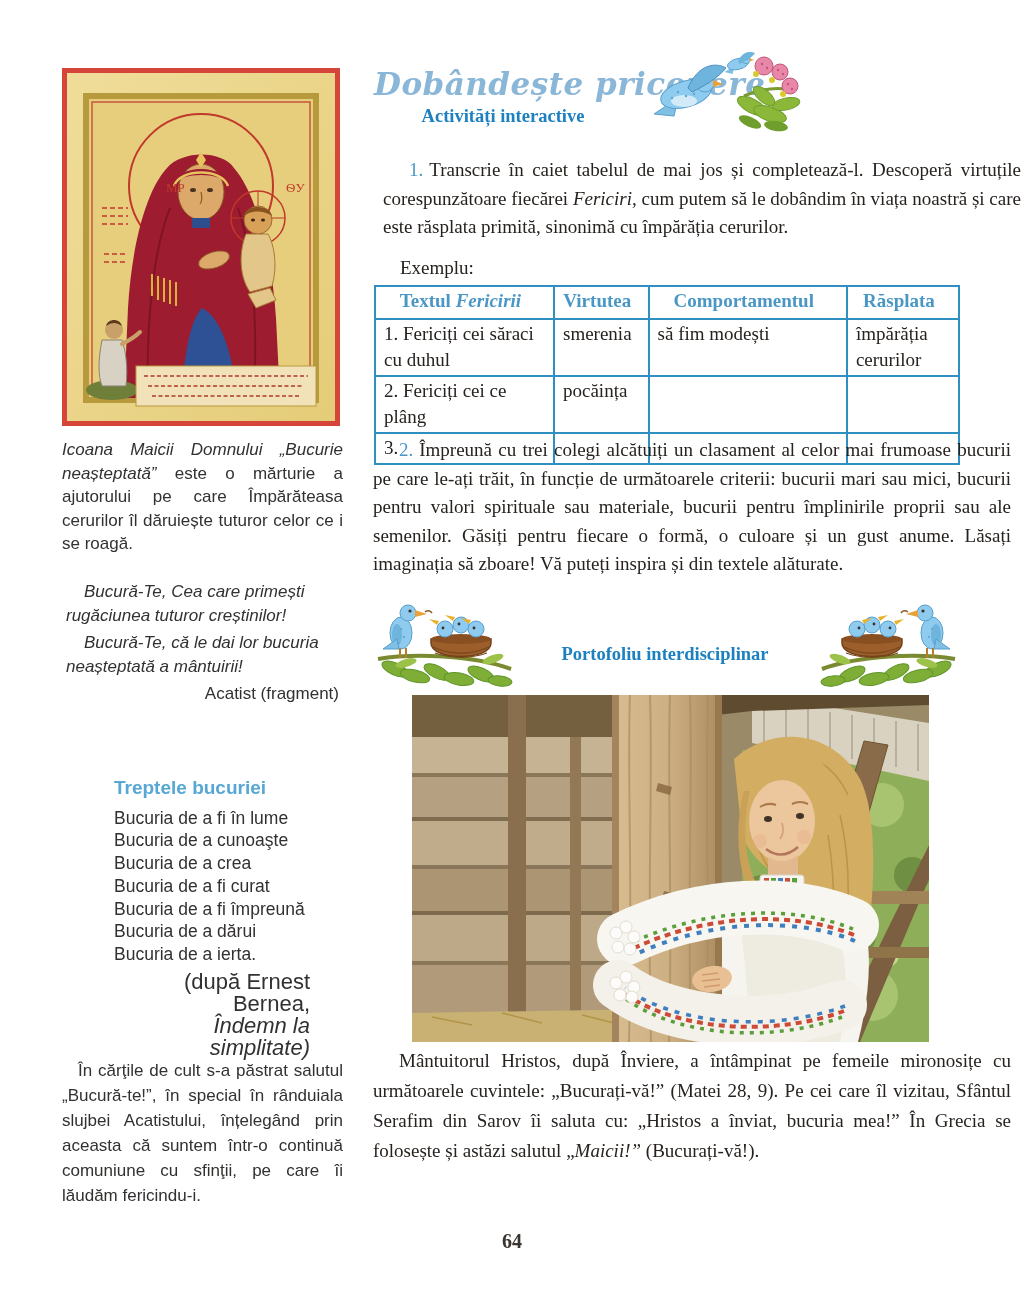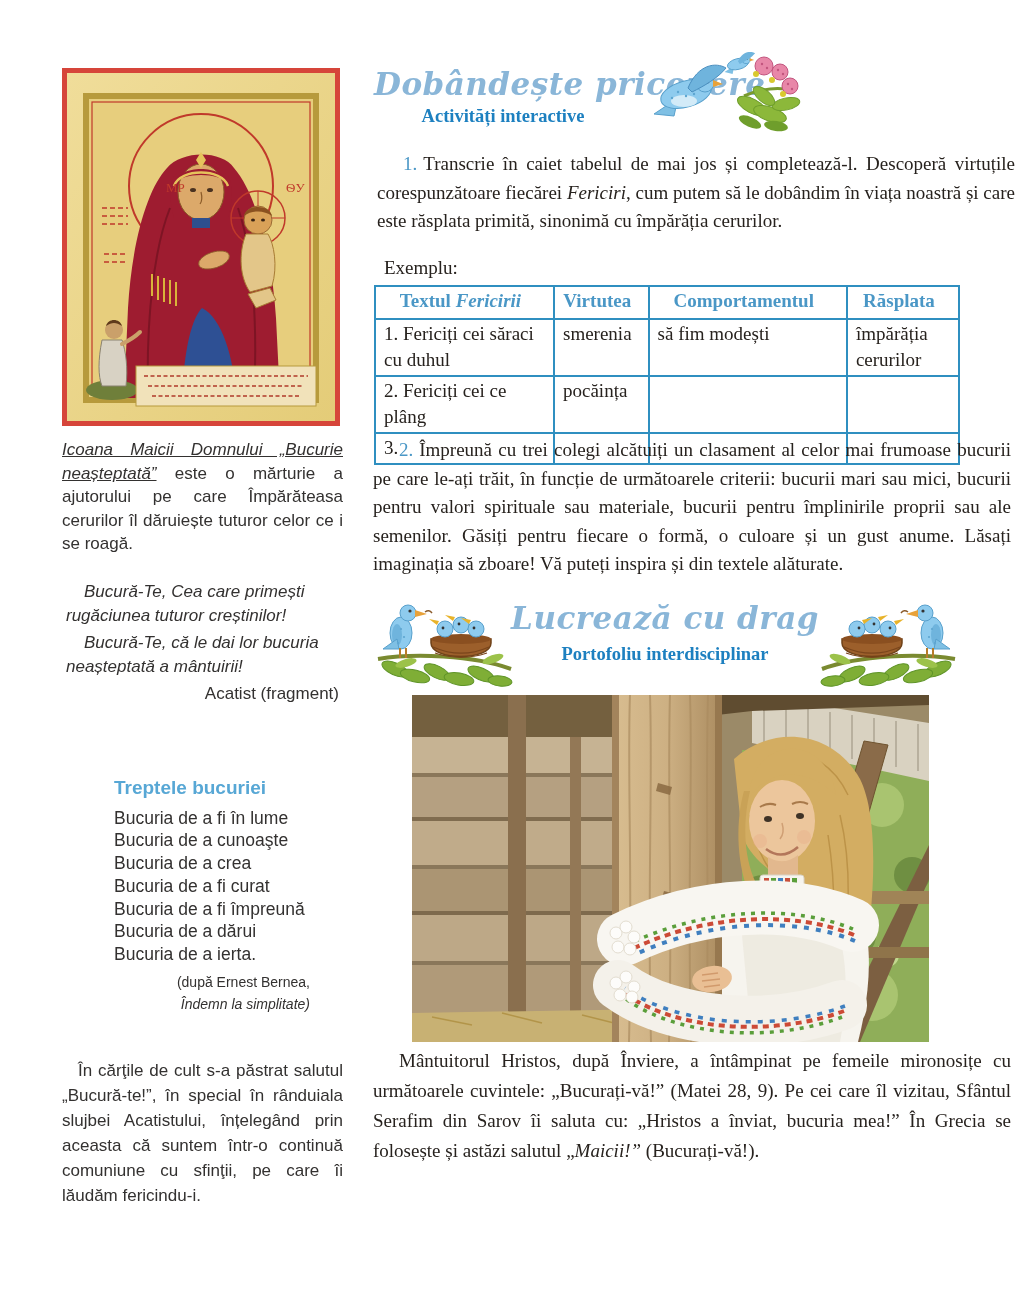--- a/index.html
+++ b/index.html
@@ -5,46 +5,46 @@
   html,body{margin:0;padding:0;background:#ffffff;}
   #page{position:relative;width:1024px;height:1298px;background:#ffffff;overflow:hidden;
         font-family:"Liberation Serif",serif;color:#27221e;}
   .abs{position:absolute;}
 
   
   .sans{font-family:"Liberation Sans",sans-serif;color:#333130;}
   #icon-fig{left:62px;top:68px;width:278px;height:358px;}
   #icon-caption{left:62px;top:438px;width:281px;font-size:17px;line-height:23.5px;
                 text-align:justify;}
-  #icon-caption .it{font-style:italic;text-decoration:underline;}
+  #icon-caption .it{font-style:italic;}
   #quote{left:62px;top:576px;width:281px;font-size:17px;line-height:23.5px;}
   #quote p{margin:4px;text-indent:18px;font-style:italic;}
   #quote .attrib{font-style:normal;text-align:right;text-indent:0;margin-top:2px;}
   #steps{left:114px;top:777px;width:196px;font-size:17.5px;line-height:22.7px;}
   #steps .title{font-weight:bold;color:#57a7d5;font-size:19px;margin:0 0 7px 0;}
   #steps ul{list-style:none;margin:0;padding:0;}
-  #steps .src{margin-top:5px;text-align:right;font-size:14px;line-height:22px;}
+  #steps .src{margin-top:5px;text-align:right;font-size:22px;line-height:22px;}
   #steps .src .it{font-style:italic;}
   #left-bottom{left:62px;top:1058px;width:281px;font-size:17px;line-height:25px;
                text-align:justify;text-indent:16px;}
 
   
   .script-title{font-family:"DejaVu Serif",serif;font-style:italic;font-weight:bold;
                 color:#8ab6d8;font-size:31px;letter-spacing:.5px;white-space:nowrap;}
   .subtitle{font-family:Liberation Serif, serif;font-weight:bold;color:#1d80c0;
             font-size:18.5px;text-align:center;}
   #sec1-title{left:374px;top:66px;width:258px;text-align:center;}
   #sec1-sub{left:374px;top:106px;width:258px;}
   #birds-illo{left:652px;top:52px;width:152px;height:88px;}
 
   .para{width:638px;font-size:19px;line-height:28.5px;text-align:justify;}
   .para .num{color:#4a97c6;margin-right:6px;}
   .para .it{font-style:italic;}
   #para1{left:373px;top:146px;text-indent:26px;}
-  #example{left:384px;top:257px;font-size:19px;}
+  #example{left:400px;top:257px;font-size:19px;}
 
   #fericiri-table{left:374px;top:285px;width:586px;border-collapse:collapse;
                   font-size:19px;line-height:26px;}
   #fericiri-table th,#fericiri-table td{border:2px solid #2f8fc0;padding:1px 16px 2px 8px;
                   vertical-align:top;text-align:left;font-weight:normal;}
   #fericiri-table th{color:#4a97c6;font-weight:bold;text-align:center;height:28px;}
   #fericiri-table th .it{font-style:italic;}
   #fericiri-table tr.r2 td{height:30px;}
   #fericiri-table tr.r3 td{height:26px;}
   .cw0{width:31.3%;} .cw1{width:15.2%;} .cw2{width:34.2%;} .cw3{width:19.3%;}
@@ -231,21 +231,21 @@
         </g>
         <g fill="#d9c92f">
             <circle cx="104" cy="22" r="3"></circle>
             <circle cx="120" cy="28" r="3"></circle>
             <circle cx="131" cy="42" r="3"></circle>
           </g>
       </g>
     </svg>
   </div>
 
-  <p class="abs para" id="para1" style="margin:4px;">
+  <p class="abs para" id="para1" style="margin:10px;">
     <span class="num">1.</span><span>Transcrie în caiet tabelul de mai jos și completează-l. Descoperă virtuțile corespunzătoare fiecărei </span><span class="it">Fericiri</span><span>, cum putem să le dobândim în viața noastră și care este răsplata primită, sinonimă cu împărăția cerurilor.</span>
   </p>
 
   <div class="abs" id="example">Exemplu:</div>
 
   <table class="abs" id="fericiri-table">
     <colgroup>
         <col class="cw0">
         <col class="cw1">
         <col class="cw2">
@@ -338,21 +338,20 @@
       </defs>
       <use href="#nest-art"></use>
     </svg>
   </div>
   <div class="abs" id="nest-right">
     <svg width="142" height="92" viewBox="0 0 142 92">
       <use href="#nest-art" transform="translate(142,0) scale(-1,1)"></use>
     </svg>
   </div>
 
-  <div class="abs script-title" id="sec2-title">Lucrează cu drag</div>
   <div class="abs subtitle" id="sec2-sub">Portofoliu interdisciplinar</div>
 
   <figure class="abs" id="photo-fig" style="margin:0;">
     <svg width="517" height="347" viewBox="0 0 517 347">
       <defs>
         <linearGradient id="postgrad" x1="0" y1="0" x2="1" y2="0">
           <stop offset="0" stop-color="#d8bd90"></stop>
             <stop offset=".5" stop-color="#cdb083"></stop>
             <stop offset="1" stop-color="#ab8c60"></stop>
         </linearGradient>
@@ -487,14 +486,15 @@
           <line x1="290" y1="286" x2="308" y2="284"></line>
           <line x1="292" y1="292" x2="308" y2="290"></line>
       </g>
     </svg>
   </figure>
 
   <div class="abs para" id="para3">
     <p><span>Mântuitorul Hristos, după Înviere, a întâmpinat pe femeile mironosițe cu următoarele cuvintele: „Bucurați-vă!” (Matei 28, 9). Pe cei care îl vizitau, Sfântul Serafim din Sarov îi saluta cu: „Hristos a înviat, bucuria mea!” În Grecia se folosește și astăzi salutul „</span><span class="it">Maicii!”</span><span> (Bucurați-vă!).</span></p>
   </div>
 
+  <div class="abs" id="page-num">64</div>
 
 </div>
 
 </body></html>

